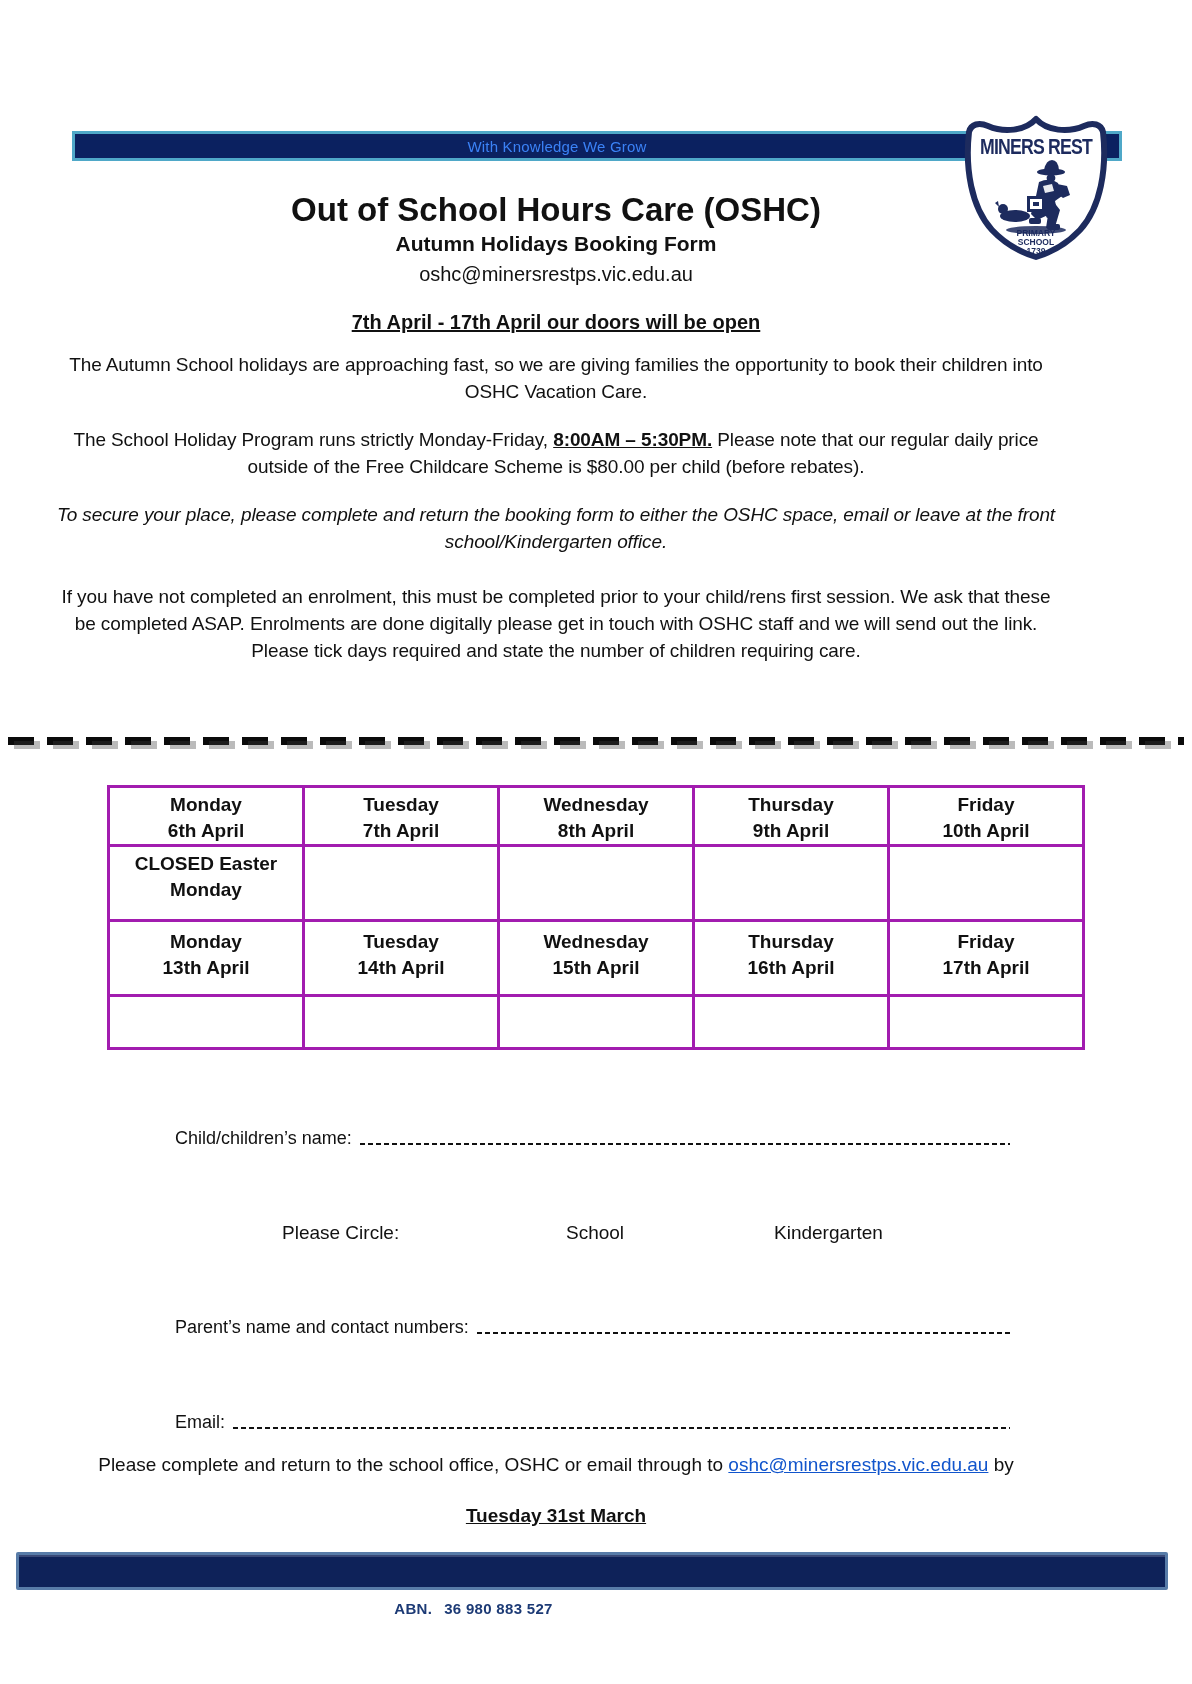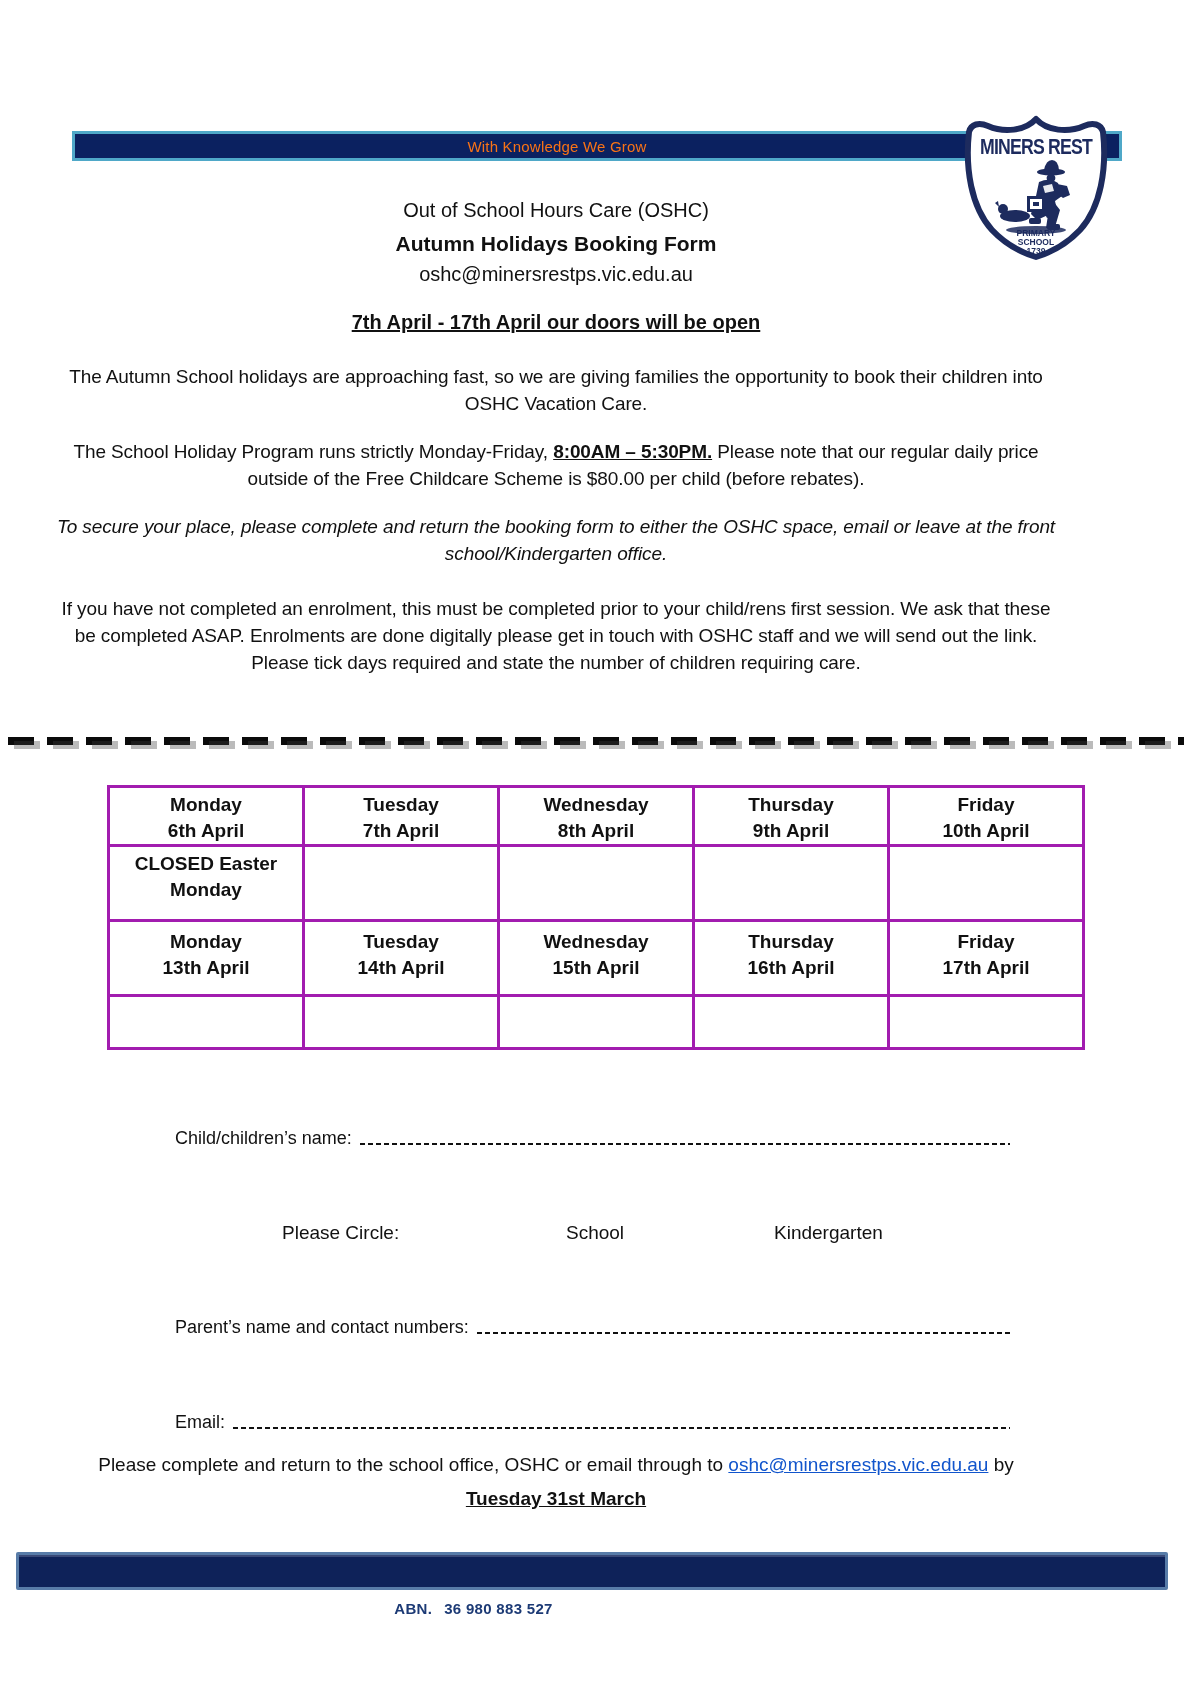--- a/index.html
+++ b/index.html
@@ -4,33 +4,33 @@
 <style>
   * { margin:0; padding:0; box-sizing:border-box; }
   html,body { background:#ffffff; }
   body { font-family:"Liberation Sans", sans-serif; color:#111; }
   .page { position:relative; width:1192px; height:1684px; background:#fff; overflow:hidden; margin:0 auto; }
 
   
   .banner { position:absolute; left:72px; top:131px; width:1050px; height:30px;
     background:#0b2160; border:3px solid #4fa8c8; display:flex; align-items:center;
     justify-content:center; padding-right:80px; z-index:1; }
-  .banner-text { color:#f97316; font-size:15px; letter-spacing:.2px; }
+  .banner-text { color:#3b82f6; font-size:15px; letter-spacing:.2px; }
 
   
   .logo { position:absolute; left:963px; top:110px; width:146px; height:150px; z-index:2; }
 
   
   .content { position:absolute; left:56px; top:195px; width:1000px; text-align:center; }
-  .title { font-size:20px; font-weight:normal; line-height:30px; }
+  .title { font-size:33px; font-weight:bold; line-height:30px; }
   .subtitle { font-size:21px; font-weight:bold; line-height:26px; margin-top:6px; }
   .email-line { font-size:20px; line-height:26px; margin-top:4px; }
   .dates-heading { font-size:20px; font-weight:bold; text-decoration:underline; line-height:26px; margin-top:22px; }
   .para { font-size:19px; line-height:27px; letter-spacing:-0.1px; }
-  .p1 { margin-top:28px; } .p2 { margin-top:21px; } .p3 { margin-top:21px;font-style:italic; } .p4 { margin-top:28px; }
+  .p1 { margin-top:16px; } .p2 { margin-top:21px; } .p3 { margin-top:21px;font-style:italic; } .p4 { margin-top:28px; }
   .bold-u { font-weight:bold; text-decoration:underline; }
 
   
   .divider { position:absolute; left:8px; top:737px; width:1176px; height:12px;
     background:
       repeating-linear-gradient(90deg, rgba(60,60,60,.35) 0 26px, transparent 26px 39px),
       repeating-linear-gradient(90deg, #0b0b0b 0 26px, transparent 26px 39px);
     background-size: 100% 9px, 100% 8px;
     background-position: 6px 4px, 0 0;
     background-repeat: no-repeat, no-repeat; }
@@ -51,21 +51,21 @@
   .dashline { flex:1; height:2px; align-self:flex-end; margin:0 0 5px 8px;
     background:repeating-linear-gradient(90deg,#111 0 5px, transparent 5px 8px); }
 
   .circle-row { position:absolute; top:1222px; left:0; width:1192px; height:26px; font-size:19px; }
   .circle-row span { position:absolute; }
   .circle-label { left:282px; } .circle-opt1 { left:566px; } .circle-opt2 { left:774px; }
 
   
   .return-note { position:absolute; left:56px; top:1451px; width:1000px; text-align:center; font-size:19px; line-height:27px; }
   .return-note a { color:#1155cc; text-decoration:underline; }
-  .deadline { display:block; font-weight:bold; text-decoration:underline; margin-top:7px; }
+  .deadline { display:block; font-weight:bold; text-decoration:underline; margin-top:24px; }
 
   .bottom-bar { position:absolute; left:16px; top:1552px; width:1152px; height:38px;
     background:#0e2259; border:3px solid #587ca8; border-radius:2px;
     box-shadow: inset 0 2px 0 rgba(255,255,255,.18); }
   .abn { position:absolute; left:0; top:1600px; width:947px; text-align:center;
     color:#1c3a75; font-size:15px; font-weight:bold; letter-spacing:.3px; }
   .abn .gap { display:inline-block; width:12px; }
 </style>
 </head>
 <body>

